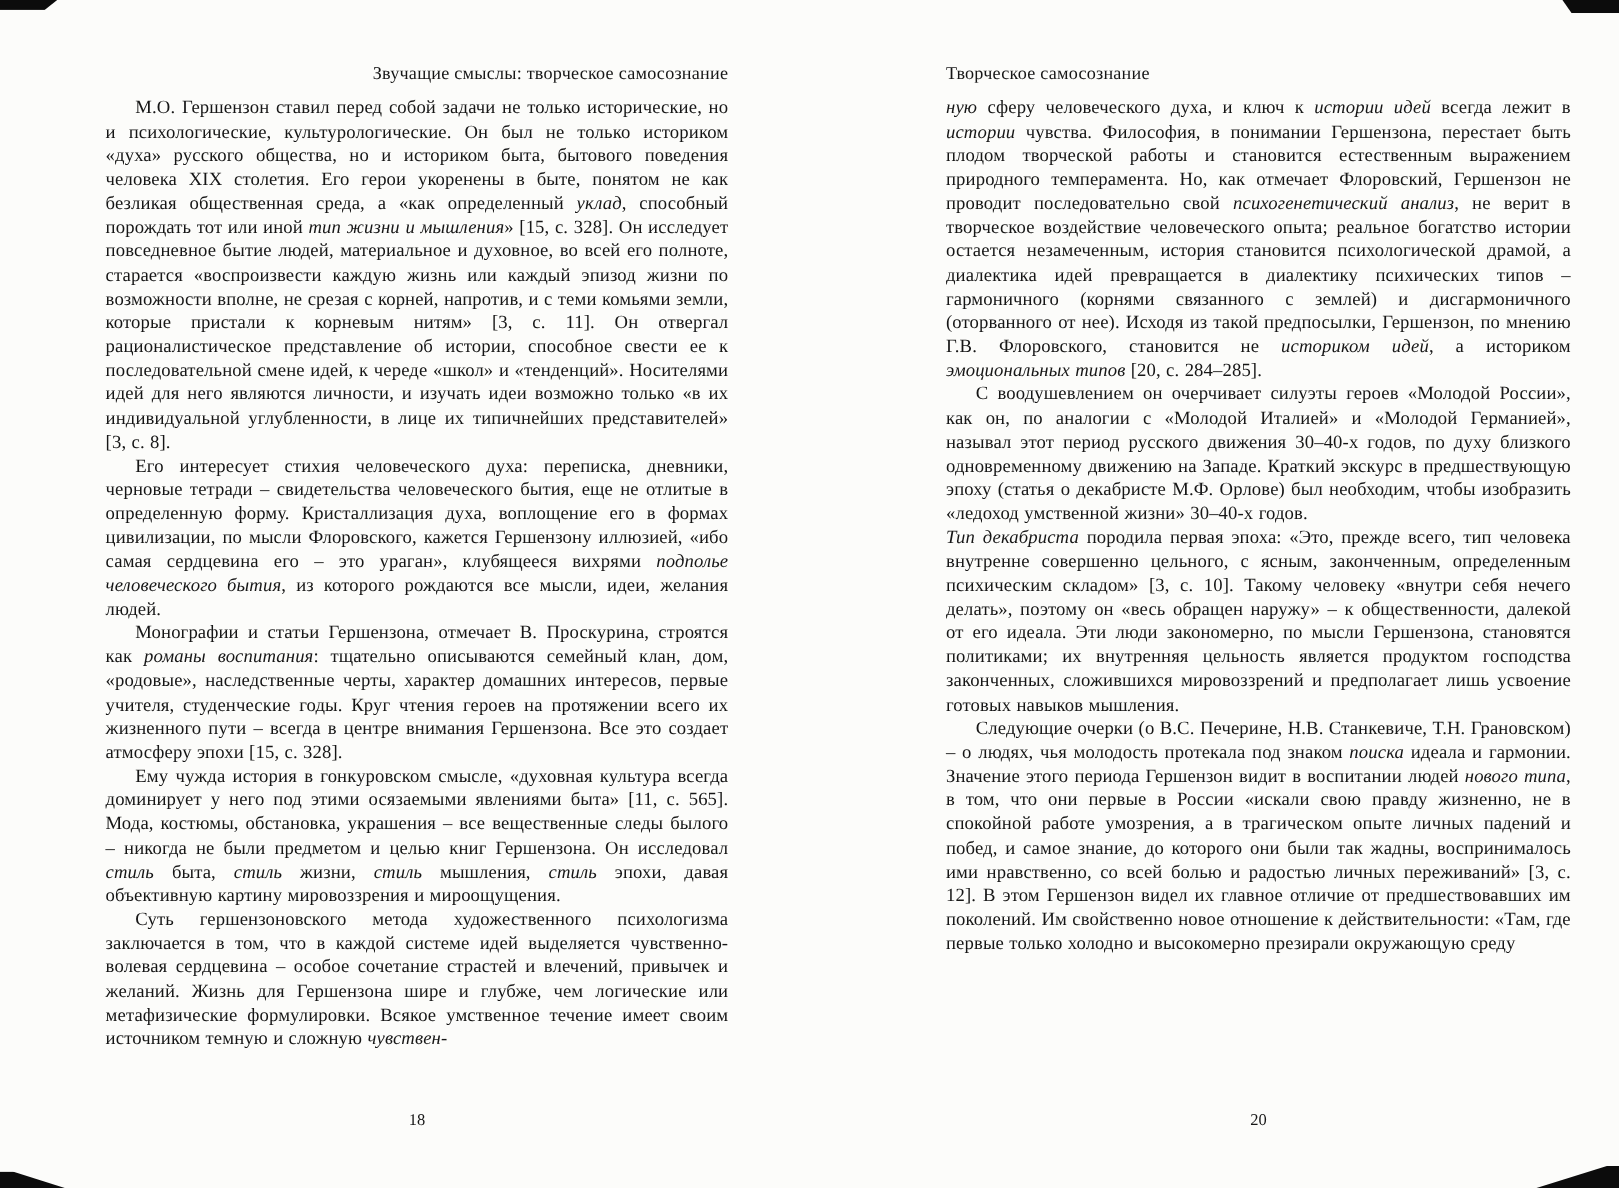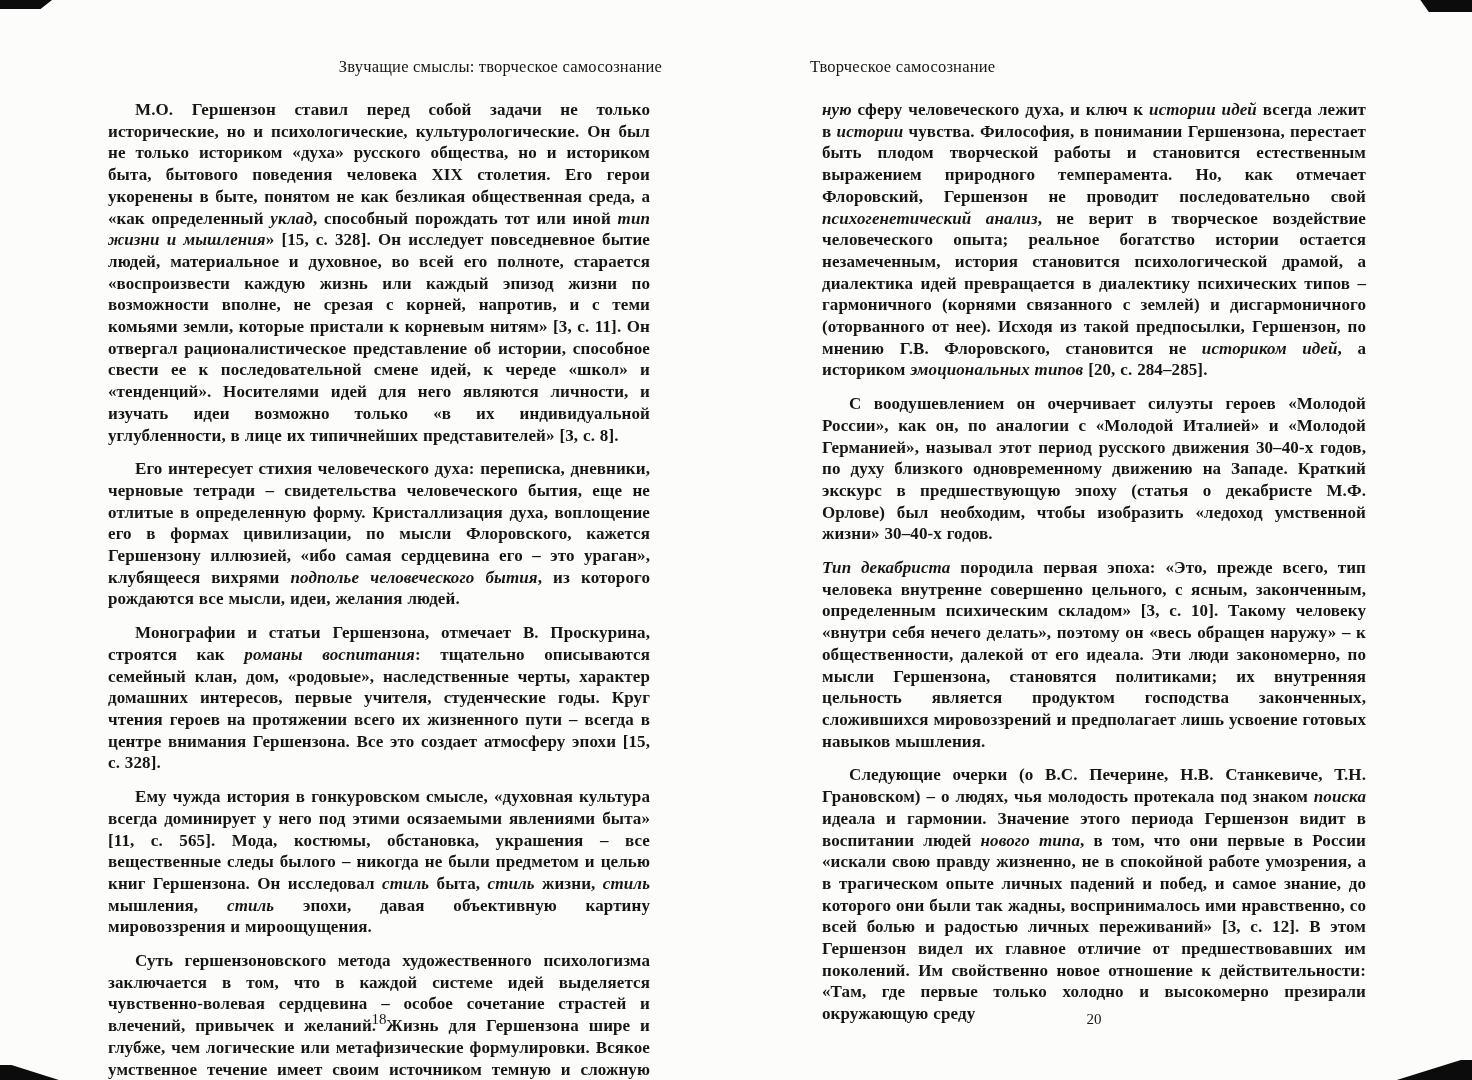--- a/index.html
+++ b/index.html
@@ -33,21 +33,21 @@
     clip-path: polygon(0 0, 18% 0, 92% 100%, 0 100%); }
   .scan-mark.br { bottom: 0; right: 0; width: 80px; height: 20px;
     clip-path: polygon(86% 0, 100% 0, 100% 100%, 6% 100%); }
 
   .page {
     position: absolute;
     top: 0;
     height: 1080px;
   }
   .page-left  { left: 96px;  width: 566px; }
-  .page-right { left: 810px; width: 568px; }
+  .page-right { left: 860px; width: 568px; }
 
   .running-head {
     position: absolute;
     top: 57px;
     left: 0;
     right: 0;
     font-size: 16.5px;
     letter-spacing: 0.2px;
     white-space: nowrap;
   }
@@ -59,23 +59,22 @@
     top: 87px;
     left: 0;
     right: 0;
     font-size: 17px;
     line-height: 21.7px;
     text-align: justify;
     letter-spacing: 0.1px;
     word-spacing: 0.5px;
   }
   .para {
-    margin: 12px;
+    margin: 0;
     text-indent: 27px;
-    font-weight: bold;
   }
   .para.no-indent {
     text-indent: 0;
   }
   .para i {
     font-style: italic;
   }
   .page-number {
     position: absolute;
     top: 1011px;

